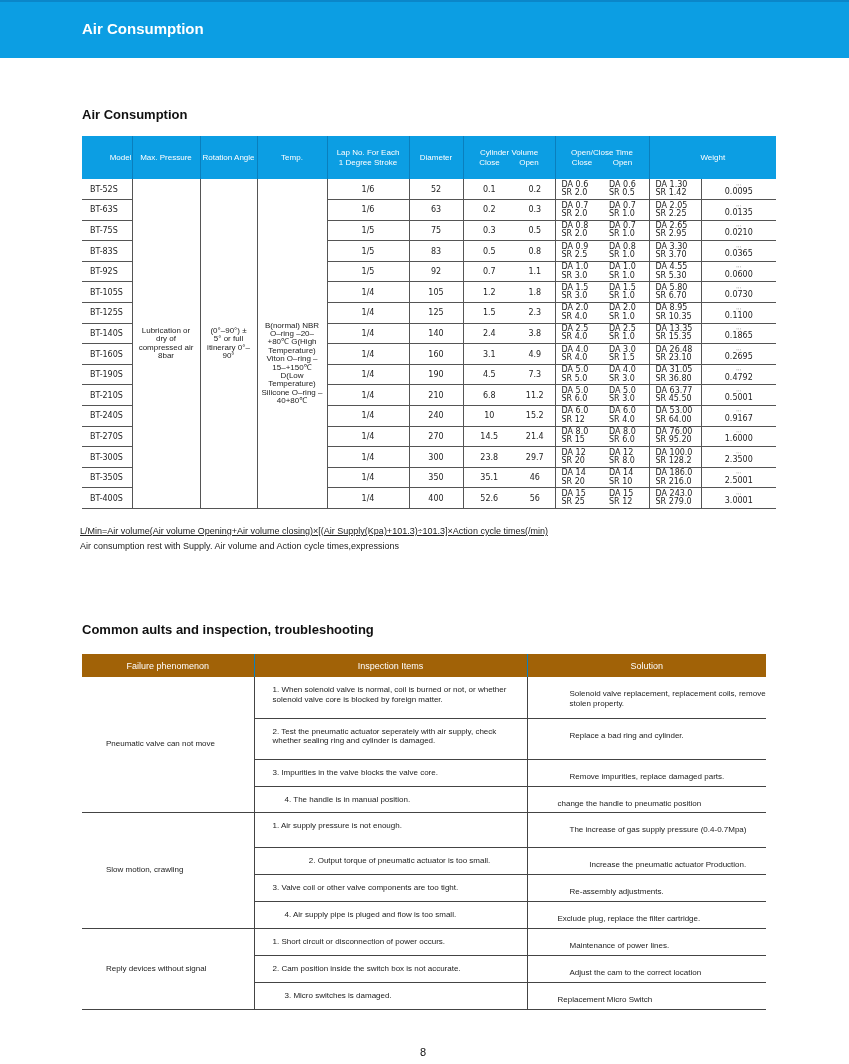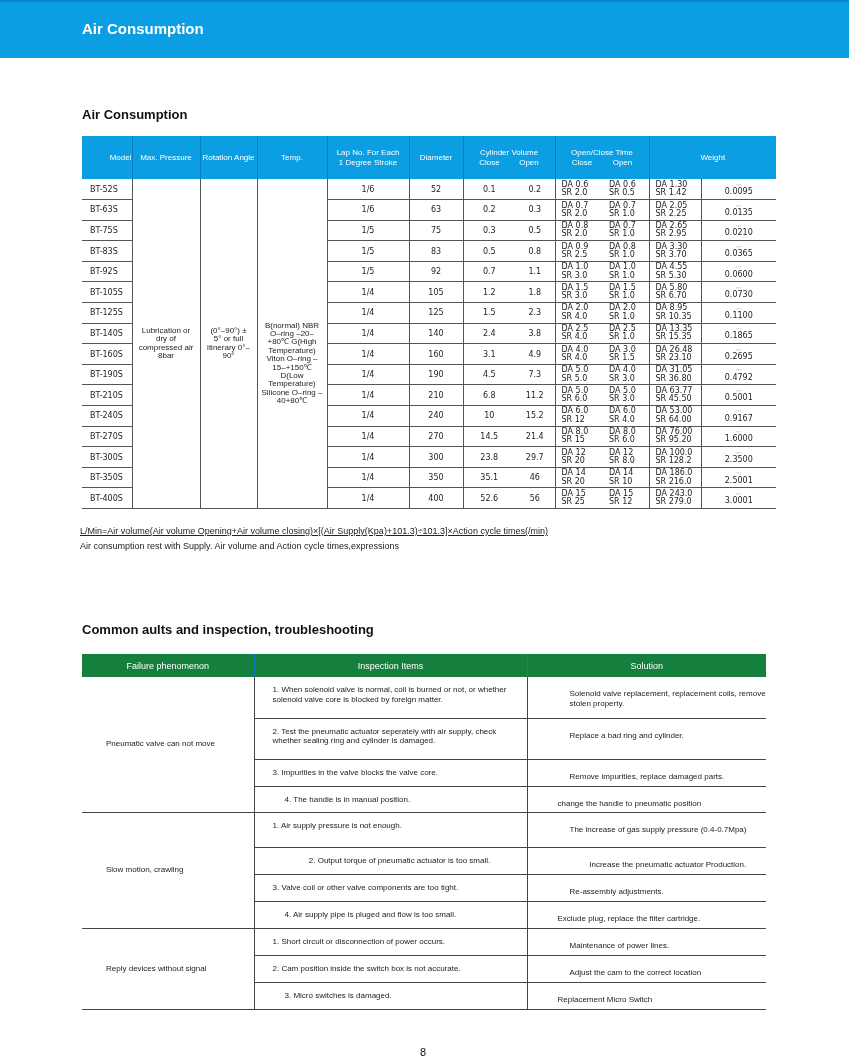--- a/index.html
+++ b/index.html
@@ -21,21 +21,21 @@
   .ac-table td.span { border-bottom: 1px solid #555; font-family: "Liberation Sans", sans-serif; font-size: 8px; line-height: 1.05; }
   .ac-table td.nb { border-left: none; }
   .ac-table td.pair { text-align: left; padding-left: 6px; line-height: 1.05; font-size: 8px; }
   .ac-table td.wt { line-height: 1.05; font-size: 8px; }
   .ac-table td.wt .dots { font-size: 6px; color: #666; display: block; }
 
   .note { position: absolute; left: 80px; font-size: 9px; color: #222; }
 
   
   .ts-table { position: absolute; left: 82px; top: 654px; width: 684px; border-collapse: collapse; table-layout: fixed; }
-  .ts-table th { background: #15803d; color: #fff; font-weight: normal; font-size: 9px; height: 23px; border-left: 1px solid #0a7fbd; text-align: center; }
+  .ts-table th { background: #a16207; color: #fff; font-weight: normal; font-size: 9px; height: 23px; border-left: 1px solid #0a7fbd; text-align: center; }
   .ts-table th:first-child { border-left: none; }
   .ts-table td { font-size: 8px; border-left: 1px solid #444; border-bottom: 1px solid #444; vertical-align: top; color: #222; line-height: 1.2; }
   .ts-table td.phen { border-left: none; text-align: left; padding-left: 24px; vertical-align: middle; border-bottom: 1.5px solid #444; }
   .ts-table td.insp { padding: 8px 0 0 18px; }
   .ts-table td.sol { padding: 12px 0 0 42px; }
   .ts-table tr.group-end td { border-bottom: 1.5px solid #444; padding-left: 30px; }
 
   .page-number { position: absolute; left: 420px; top: 1046px; font-size: 11px; color: #111; }
 </style>
 </head>

